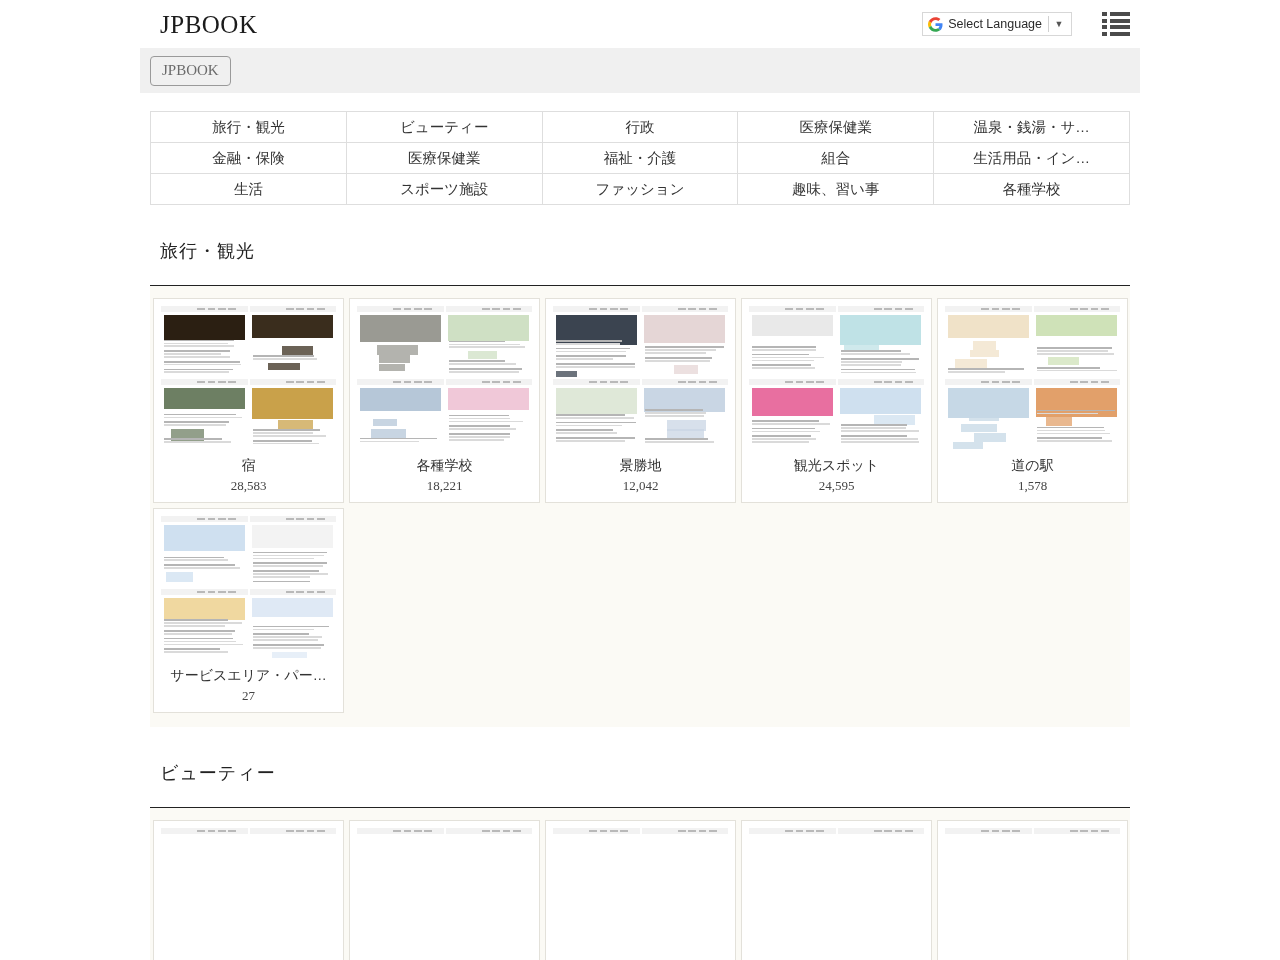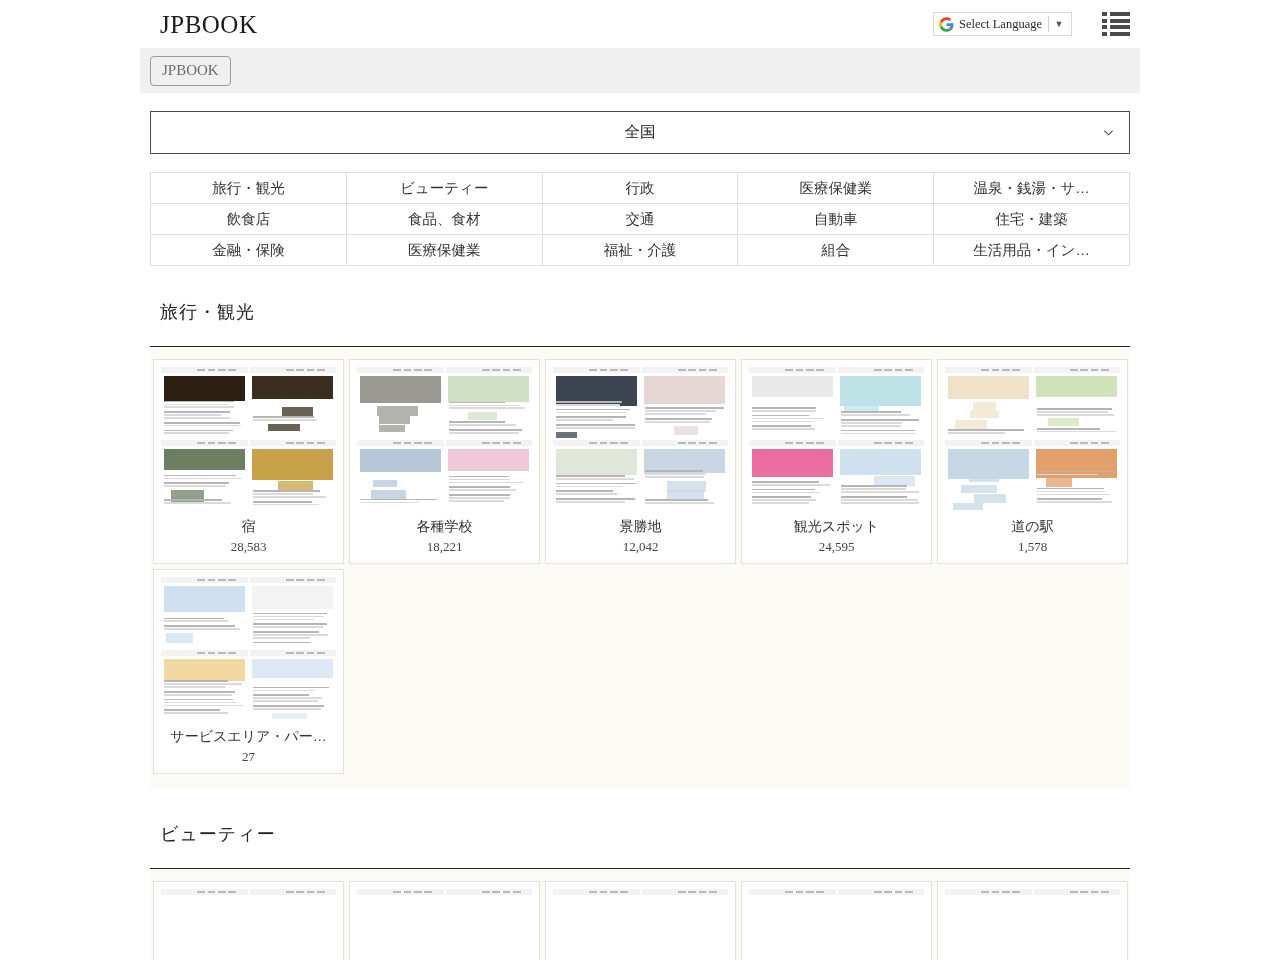--- a/index.html
+++ b/index.html
@@ -36,21 +36,20 @@
     letter-spacing: .5px;
     color: #1b1b1b;
     line-height: 1;
     white-space: nowrap;
   }
   .header-right {
     margin-left: auto;
     display: flex;
     align-items: flex-start;
     gap: 30px;
-    font-family: Liberation Serif, serif;
   }
 
   
   .gt-widget {
     display: inline-flex;
     align-items: center;
     border: 1px solid #d7d7d7;
     background: #fff;
     height: 24px;
     padding: 0 2px 0 5px;
@@ -273,51 +272,43 @@
 
     </div>
   </div>
 
   <div class="crumb-bar">
     <a class="crumb-btn">JPBOOK</a>
   </div>
 
   <div class="container">
 
-    <div class="region-select">
-      <span>全国</span>
-      <span class="region-caret">
-        <svg viewBox="0 0 16 16" width="13" height="13" fill="none" stroke="#555" stroke-width="1.4">
-          <path d="M3 6 L8 11 L13 6"></path>
-        </svg>
-      </span>
-    </div>
 
     <table class="cat-table">
       <tbody>
           <tr>
             <td>旅行・観光</td>
             <td>ビューティー</td>
             <td>行政</td>
             <td>医療保健業</td>
             <td>温泉・銭湯・サ…</td>
           </tr>
           <tr>
-            <td>飲食店</td>
-            <td>食品、食材</td>
-            <td>交通</td>
-            <td>自動車</td>
-            <td>住宅・建築</td>
-          </tr>
-          <tr>
             <td>金融・保険</td>
             <td>医療保健業</td>
             <td>福祉・介護</td>
             <td>組合</td>
             <td>生活用品・イン…</td>
+          </tr>
+          <tr>
+            <td>生活</td>
+            <td>スポーツ施設</td>
+            <td>ファッション</td>
+            <td>趣味、習い事</td>
+            <td>各種学校</td>
           </tr>
         </tbody>
     </table>
 
     <div id="sections-host">
         <div class="section">
           <div class="section-head">旅行・観光</div>
           <div class="section-body">
             <div class="card-grid">
               <div class="card">

